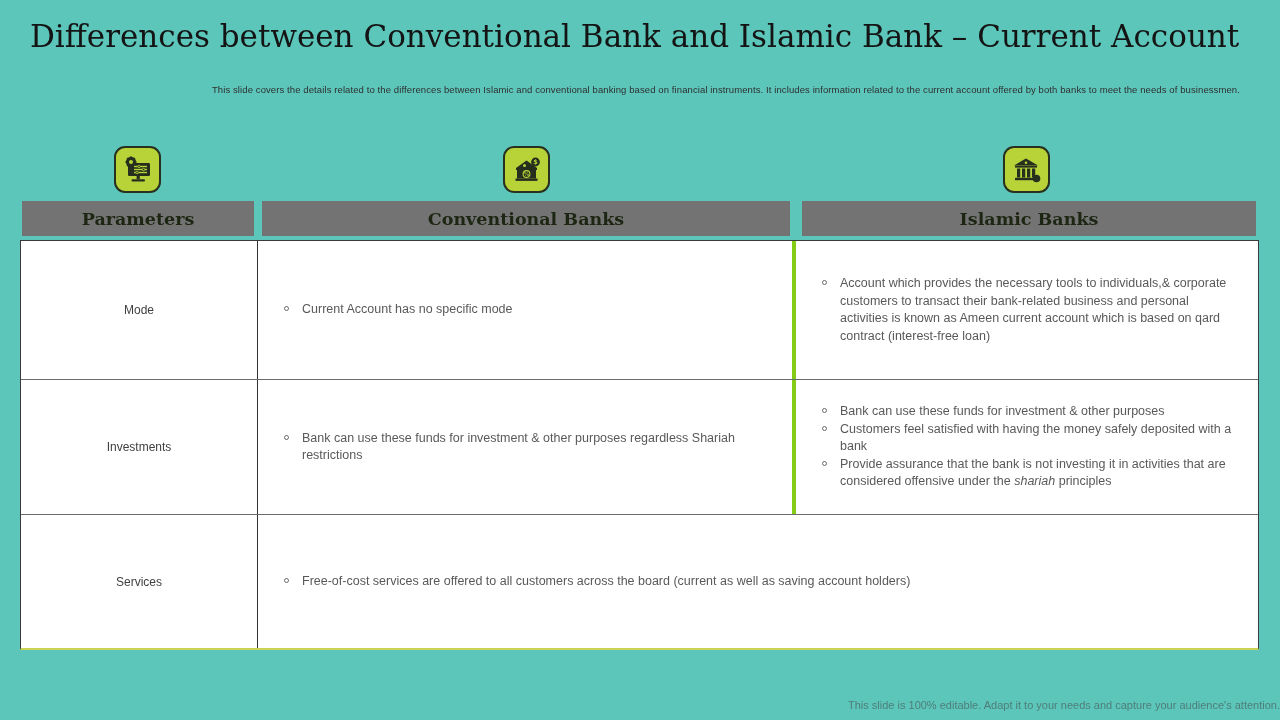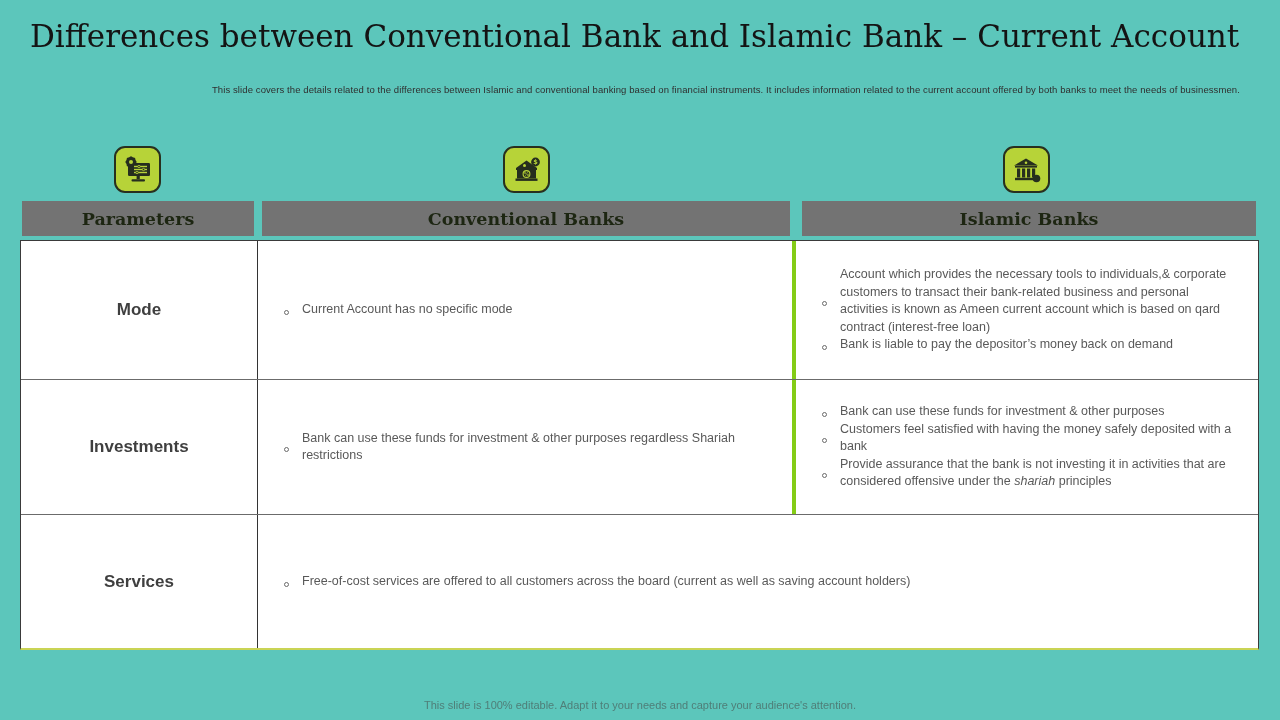--- a/index.html
+++ b/index.html
@@ -46,36 +46,36 @@
     display:flex; flex-direction:column;
   }
   .trow { display:flex; width:100%; border-bottom:1px solid #6b6b6b; }
   .trow:last-child { border-bottom:none; flex:1; }
   .trow:nth-child(1) { height:139px; }
   .trow:nth-child(2) { height:135px; }
   .cell { display:flex; align-items:center; }
   .cell-param {
     width:237px; border-right:1px solid #333333;
     justify-content:center;
-    font-weight:bold; font-size:17px; color:#3f3f3f;
+    font-weight:normal; font-size:12px; color:#3f3f3f;
   }
   .cell-conv  { width:538px; border-right:4px solid #84cc16; padding:8px 30px 8px 26px; }
   .cell-islamic { flex:1; padding:8px 20px 8px 26px; }
   ul.blist { list-style:none; }
   li.bitem {
-    display:flex; align-items:center;
+    display:flex; align-items:flex-start;
     font-size:12.5px; line-height:17.5px; color:#595959;
   }
   .blt {
     flex:none; width:5px; height:5px; margin:5px 13px 0 0;
     border:1px solid #6a6a6a; border-radius:50%;
   }
   .footer {
     position:absolute; left:0; bottom:9px; width:100%;
-    text-align:center; font-size:11px; color:#4f7e78;
+    text-align:right; font-size:11px; color:#4f7e78;
   }
   svg { display:block; }
 </style>
 </head>
 <body>
 
 <div class="title">Differences between Conventional Bank and Islamic Bank – Current Account</div>
 <div class="subtitle">This slide covers the details related to the differences between Islamic and conventional banking based on financial instruments. It includes information related to the current account offered by both banks to meet the needs of businessmen.</div>
 
 <div class="icon-box" id="icon-box-1">
@@ -154,24 +154,20 @@
             <span class="btxt">Current Account has no specific mode</span>
           </li>
         </ul>
       </div>
       <div class="cell cell-islamic">
         <ul class="blist">
           <li class="bitem">
             <span class="blt"></span>
             <span class="btxt">Account which provides the necessary tools to individuals,&amp; corporate customers to transact their bank-related business and personal activities is known as Ameen current account which is based on qard contract (interest-free loan)</span>
           </li>
-          <li class="bitem">
-            <span class="blt"></span>
-            <span class="btxt">Bank is liable to pay the depositor’s money back on demand</span>
-          </li>
         </ul>
       </div>
     </div>
     <div class="trow">
       <div class="cell cell-param">
         <span>Investments</span>
       </div>
       <div class="cell cell-conv">
         <ul class="blist">
           <li class="bitem">

